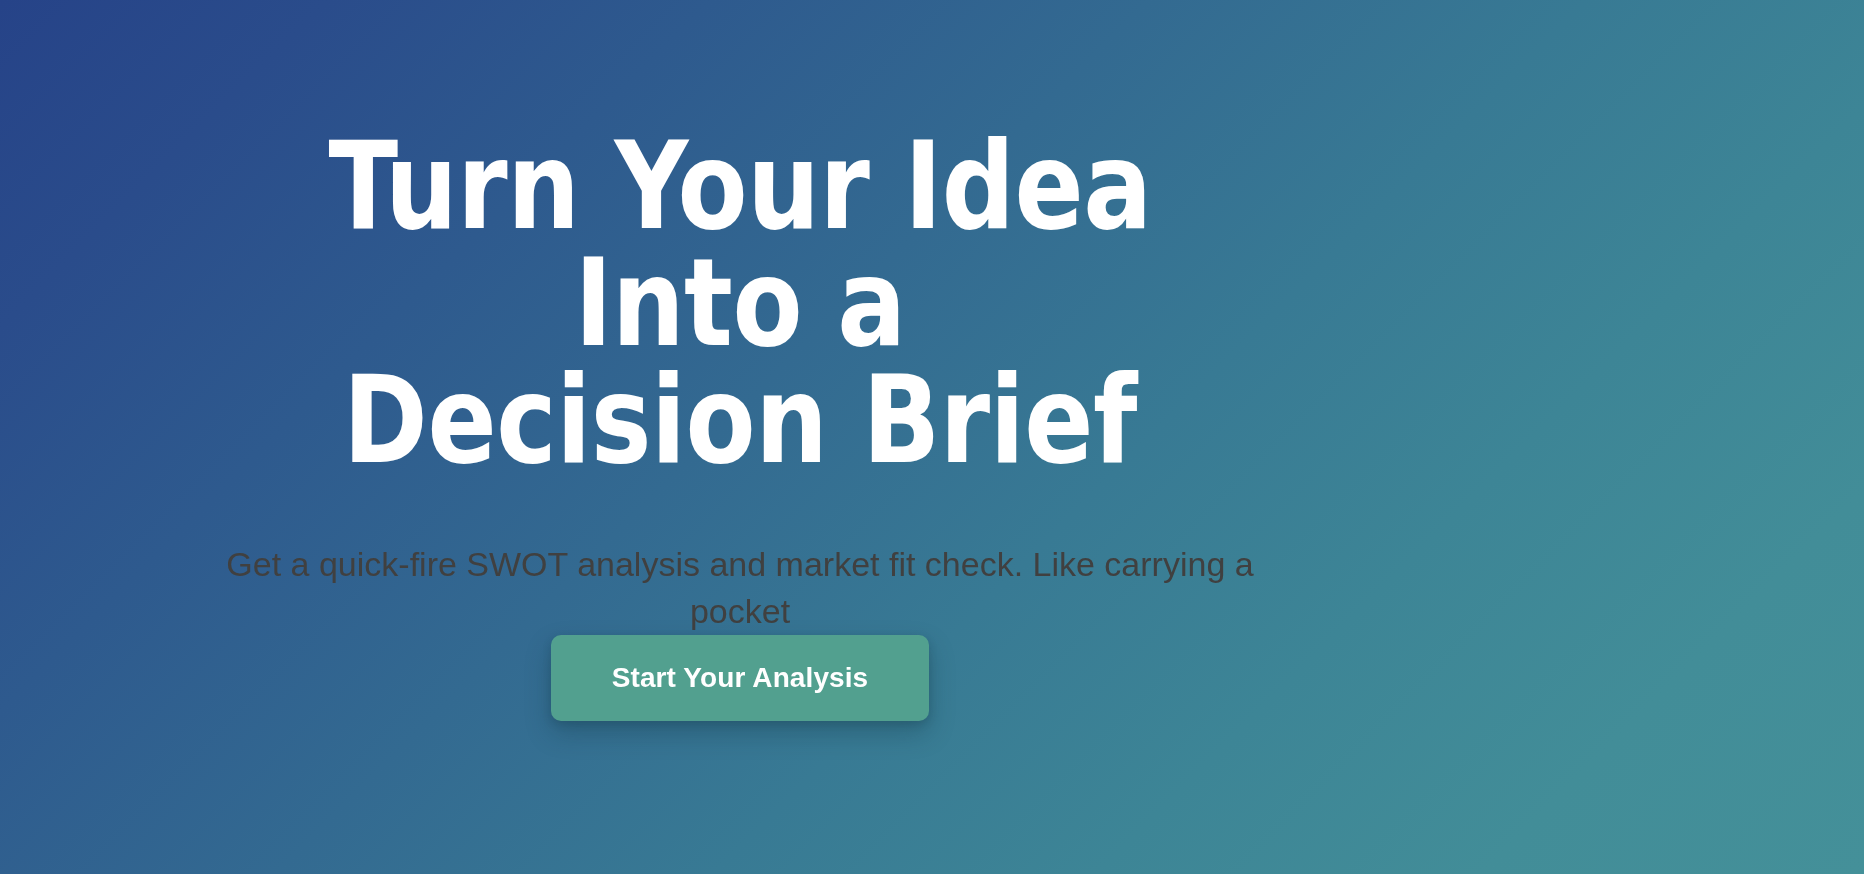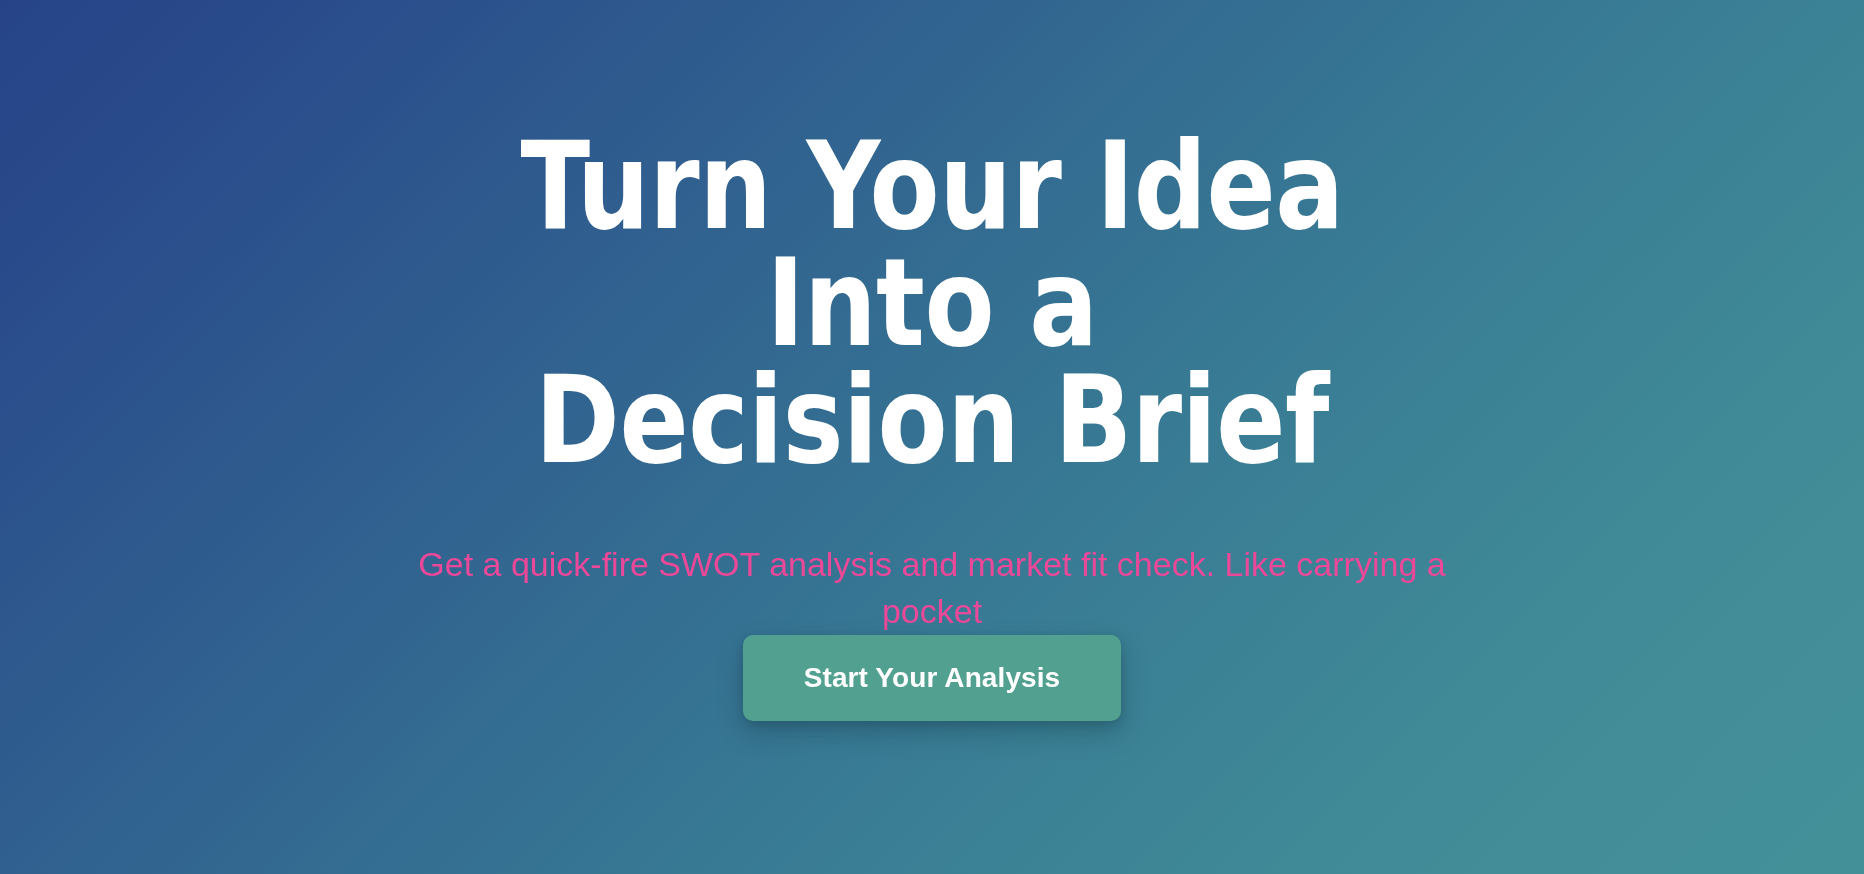--- a/index.html
+++ b/index.html
@@ -22,21 +22,21 @@
         #3d8596 72%,
         #428d98 86%,
         #449099 100%);
   }
 
   .hero {
     width: 1864px;
     height: 874px;
     display: flex;
     flex-direction: column;
-    align-items: center;
+    align-items: flex-start;
     justify-content: center;
     padding: 8px 60px 34px;
     text-align: center;
   }
 
   .hero-inner {
     width: 100%;
     max-width: 1360px;
     display: flex;
     flex-direction: column;
@@ -56,21 +56,21 @@
     transform: scaleX(0.93);
     transform-origin: center;
   }
 
   
   .hero-subtitle {
     margin-top: 62px;
     font-size: 34px;
     line-height: 47px;
     font-weight: 400;
-    color: #ec4899;
+    color: #404040;
     max-width: 1130px;
   }
 
   
   .cta-wrap {
     display: flex;
     justify-content: center;
   }
 
   .cta-button {

